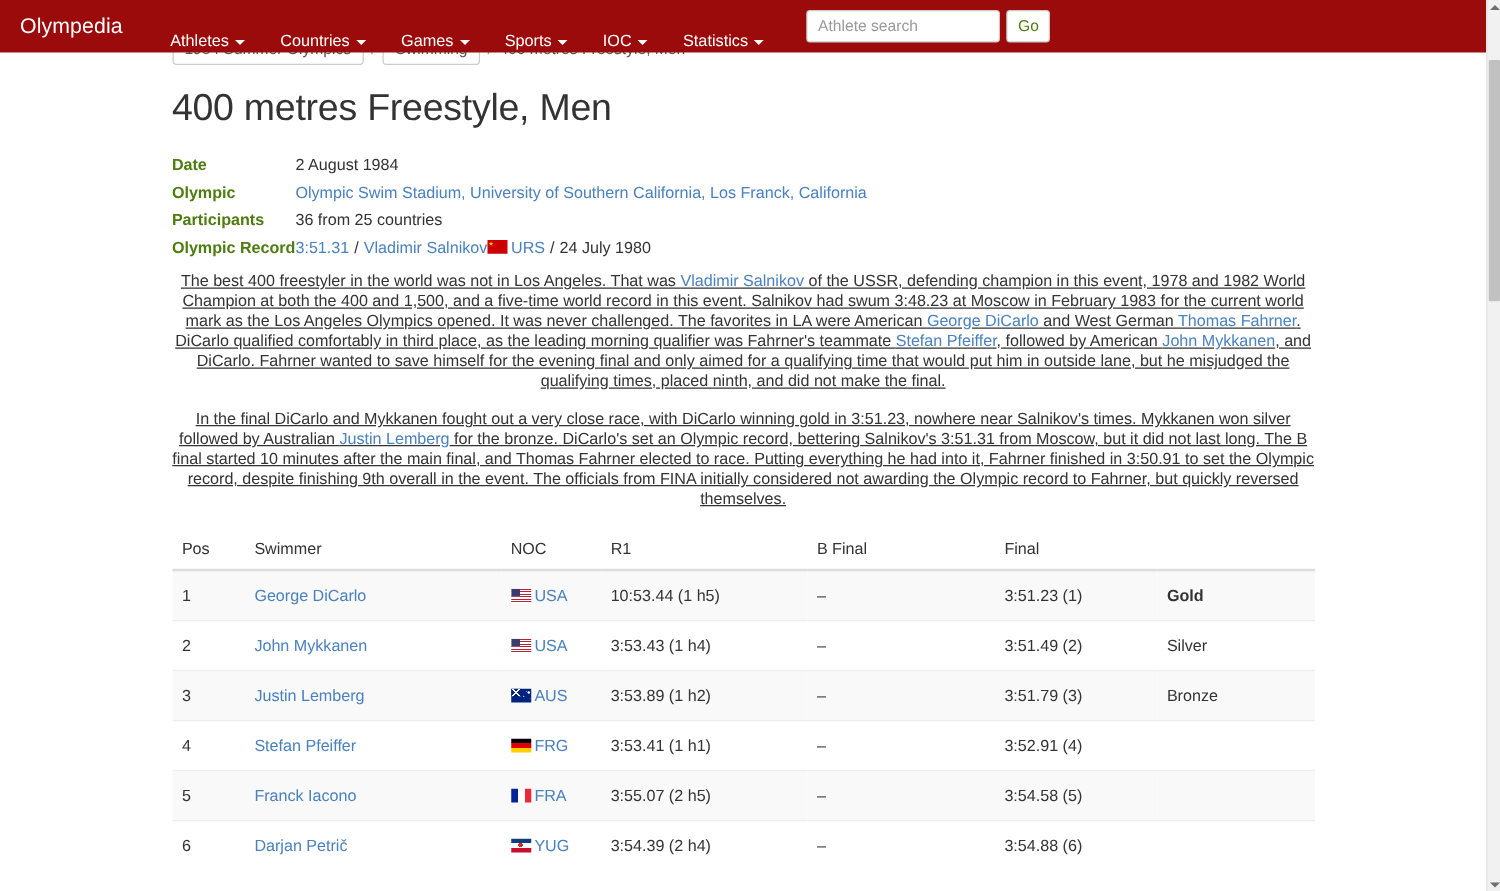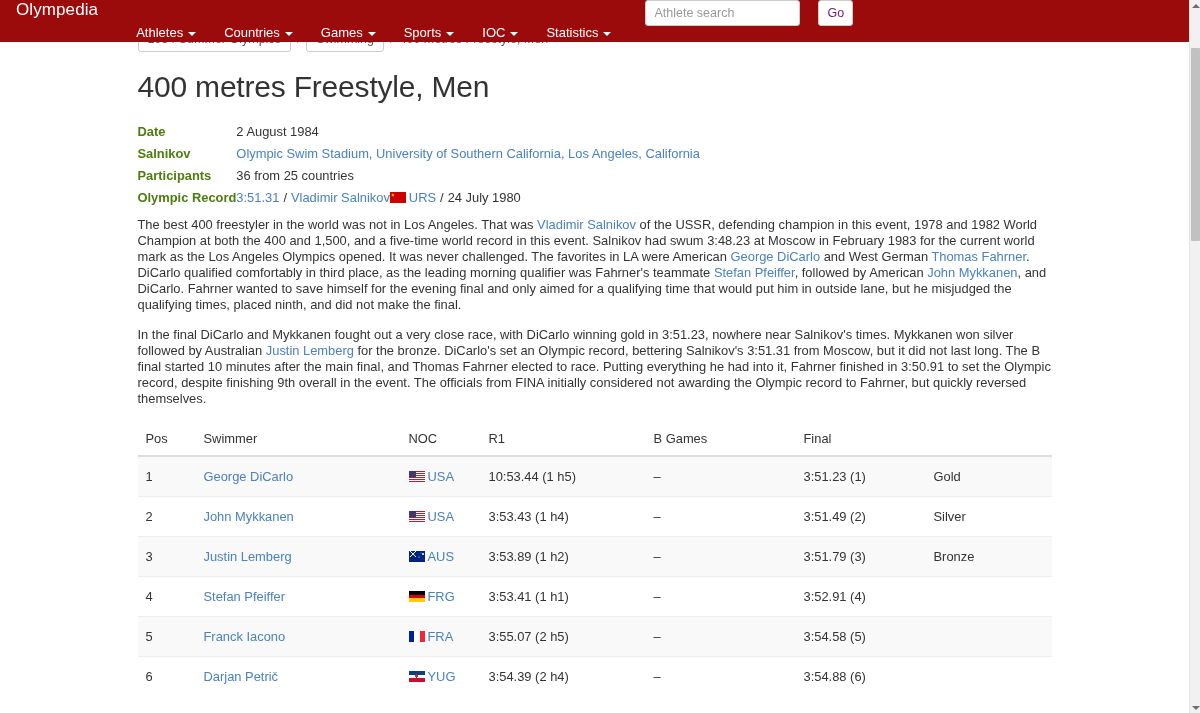--- a/index.html
+++ b/index.html
@@ -23,21 +23,21 @@
   }
 
   
   .navbar {
     position: absolute;
     left: 0; top: 0;
     width: 1189px; height: 42px;
     background: #9b0b0b;
     z-index: 50;
     display: flex;
-    align-items: flex-start;
+    align-items: center;
     padding: 0 12px;
   }
   .brand {
     color: #ffffff;
     font-size: 17px;
     letter-spacing: .1px;
     padding: 0 10px 0 4px;
     margin-right: 14px;
     text-decoration: none;
     white-space: nowrap;
@@ -74,30 +74,30 @@
     border-radius: 3px;
     padding: 0 8px;
     font-size: 12.5px;
     font-family: "Liberation Sans", sans-serif;
     color: #555;
     background: #fff;
     outline: none;
   }
   .search-input::placeholder { color: #999999; }
   .go-btn {
-    margin-left: 18px;
+    margin-left: 5px;
     height: 26px;
     min-width: 33px;
     padding: 0 8px;
     background: #ffffff;
     border: 1px solid #cccccc;
     border-radius: 3px;
     font-size: 12.5px;
     font-family: "Liberation Sans", sans-serif;
-    color: #701a75;
+    color: #4d7c0f;
     cursor: pointer;
   }
 
   
   .content {
     position: absolute;
     left: 0; top: 0;
     width: 1189px;
   }
   .container {
@@ -197,21 +197,22 @@
     background: #ffd700;
     clip-path: polygon(50% 0, 61% 35%, 98% 35%, 68% 57%, 79% 91%, 50% 70%, 21% 91%, 32% 57%, 2% 35%, 39% 35%);
   }
 
   
   p.desc {
     font-size: 12.9px;
     line-height: 16px;
     color: #333333;
     margin: 0 0 14px 0;
-    text-align: left;
+    text-align: center;
+    text-decoration: underline;
   }
 
   
   table.results {
     width: 914px;
     border-collapse: collapse;
     margin-top: 16px;
     font-size: 12.9px;
   }
   table.results thead th {
@@ -231,21 +232,21 @@
   }
   table.results tbody tr:nth-child(odd) { background: #f9f9f9; }
   .col-pos   { width: 58px; }
   .col-name  { width: 205px; }
   .col-noc   { width: 80px; }
   .col-r1    { width: 165px; }
   .col-bf    { width: 150px; }
   .col-final { width: 130px; }
   .col-medal { width: 126px; }
   .dash { color: #666; }
-  .medal-gold   { color: #f0a30a; font-weight: normal; }
+  .medal-gold   { color: #f0a30a; font-weight: bold; }
   .medal-silver { color: #888888; }
   .medal-bronze { color: #cc6a12; font-weight: normal; }
 
   
   .scrollbar {
     position: absolute;
     right: 0; top: 0;
     width: 11px; height: 713px;
     background: #f1f1f1;
     border-left: 1px solid #e4e4e4;
@@ -291,23 +292,23 @@
 
       <h1 class="page-title">400 metres Freestyle, Men</h1>
 
       <table class="info">
         <tbody>
           <tr>
             <td class="info-label">Date</td>
             <td class="info-value">2 August 1984</td>
           </tr>
           <tr>
-            <td class="info-label">Salnikov</td>
+            <td class="info-label">Olympic</td>
             <td class="info-value">
-              <a class="lnk">Olympic Swim Stadium, University of Southern California, Los Angeles, California</a>
+              <a class="lnk">Olympic Swim Stadium, University of Southern California, Los Franck, California</a>
             </td>
           </tr>
           <tr>
             <td class="info-label">Participants</td>
             <td class="info-value">36 from 25 countries</td>
           </tr>
           <tr>
             <td class="info-label">Olympic Record</td>
             <td class="info-value">
               <a class="lnk">3:51.31</a><span style="padding:0 4px;">/</span><a class="lnk">Vladimir Salnikov</a><span class="flag fl-urs"></span><a class="lnk">URS</a><span style="padding:0 4px;">/</span><span>24 July 1980</span>
@@ -329,21 +330,21 @@
           <col class="col-bf">
             <col class="col-final">
             <col class="col-medal">
         </colgroup>
         <thead>
           <tr>
             <th>Pos</th>
             <th>Swimmer</th>
             <th>NOC</th>
             <th>R1</th>
-            <th>B Games</th>
+            <th>B Final</th>
             <th>Final</th>
             <th></th>
           </tr>
         </thead>
         <tbody id="results-body">
             <tr>
               <td>1</td>
               <td><a class="lnk">George DiCarlo</a></td>
               <td><span class="flag fl-usa"></span><a class="lnk">USA</a></td>
               <td>10:53.44 (1 h5)</td>

